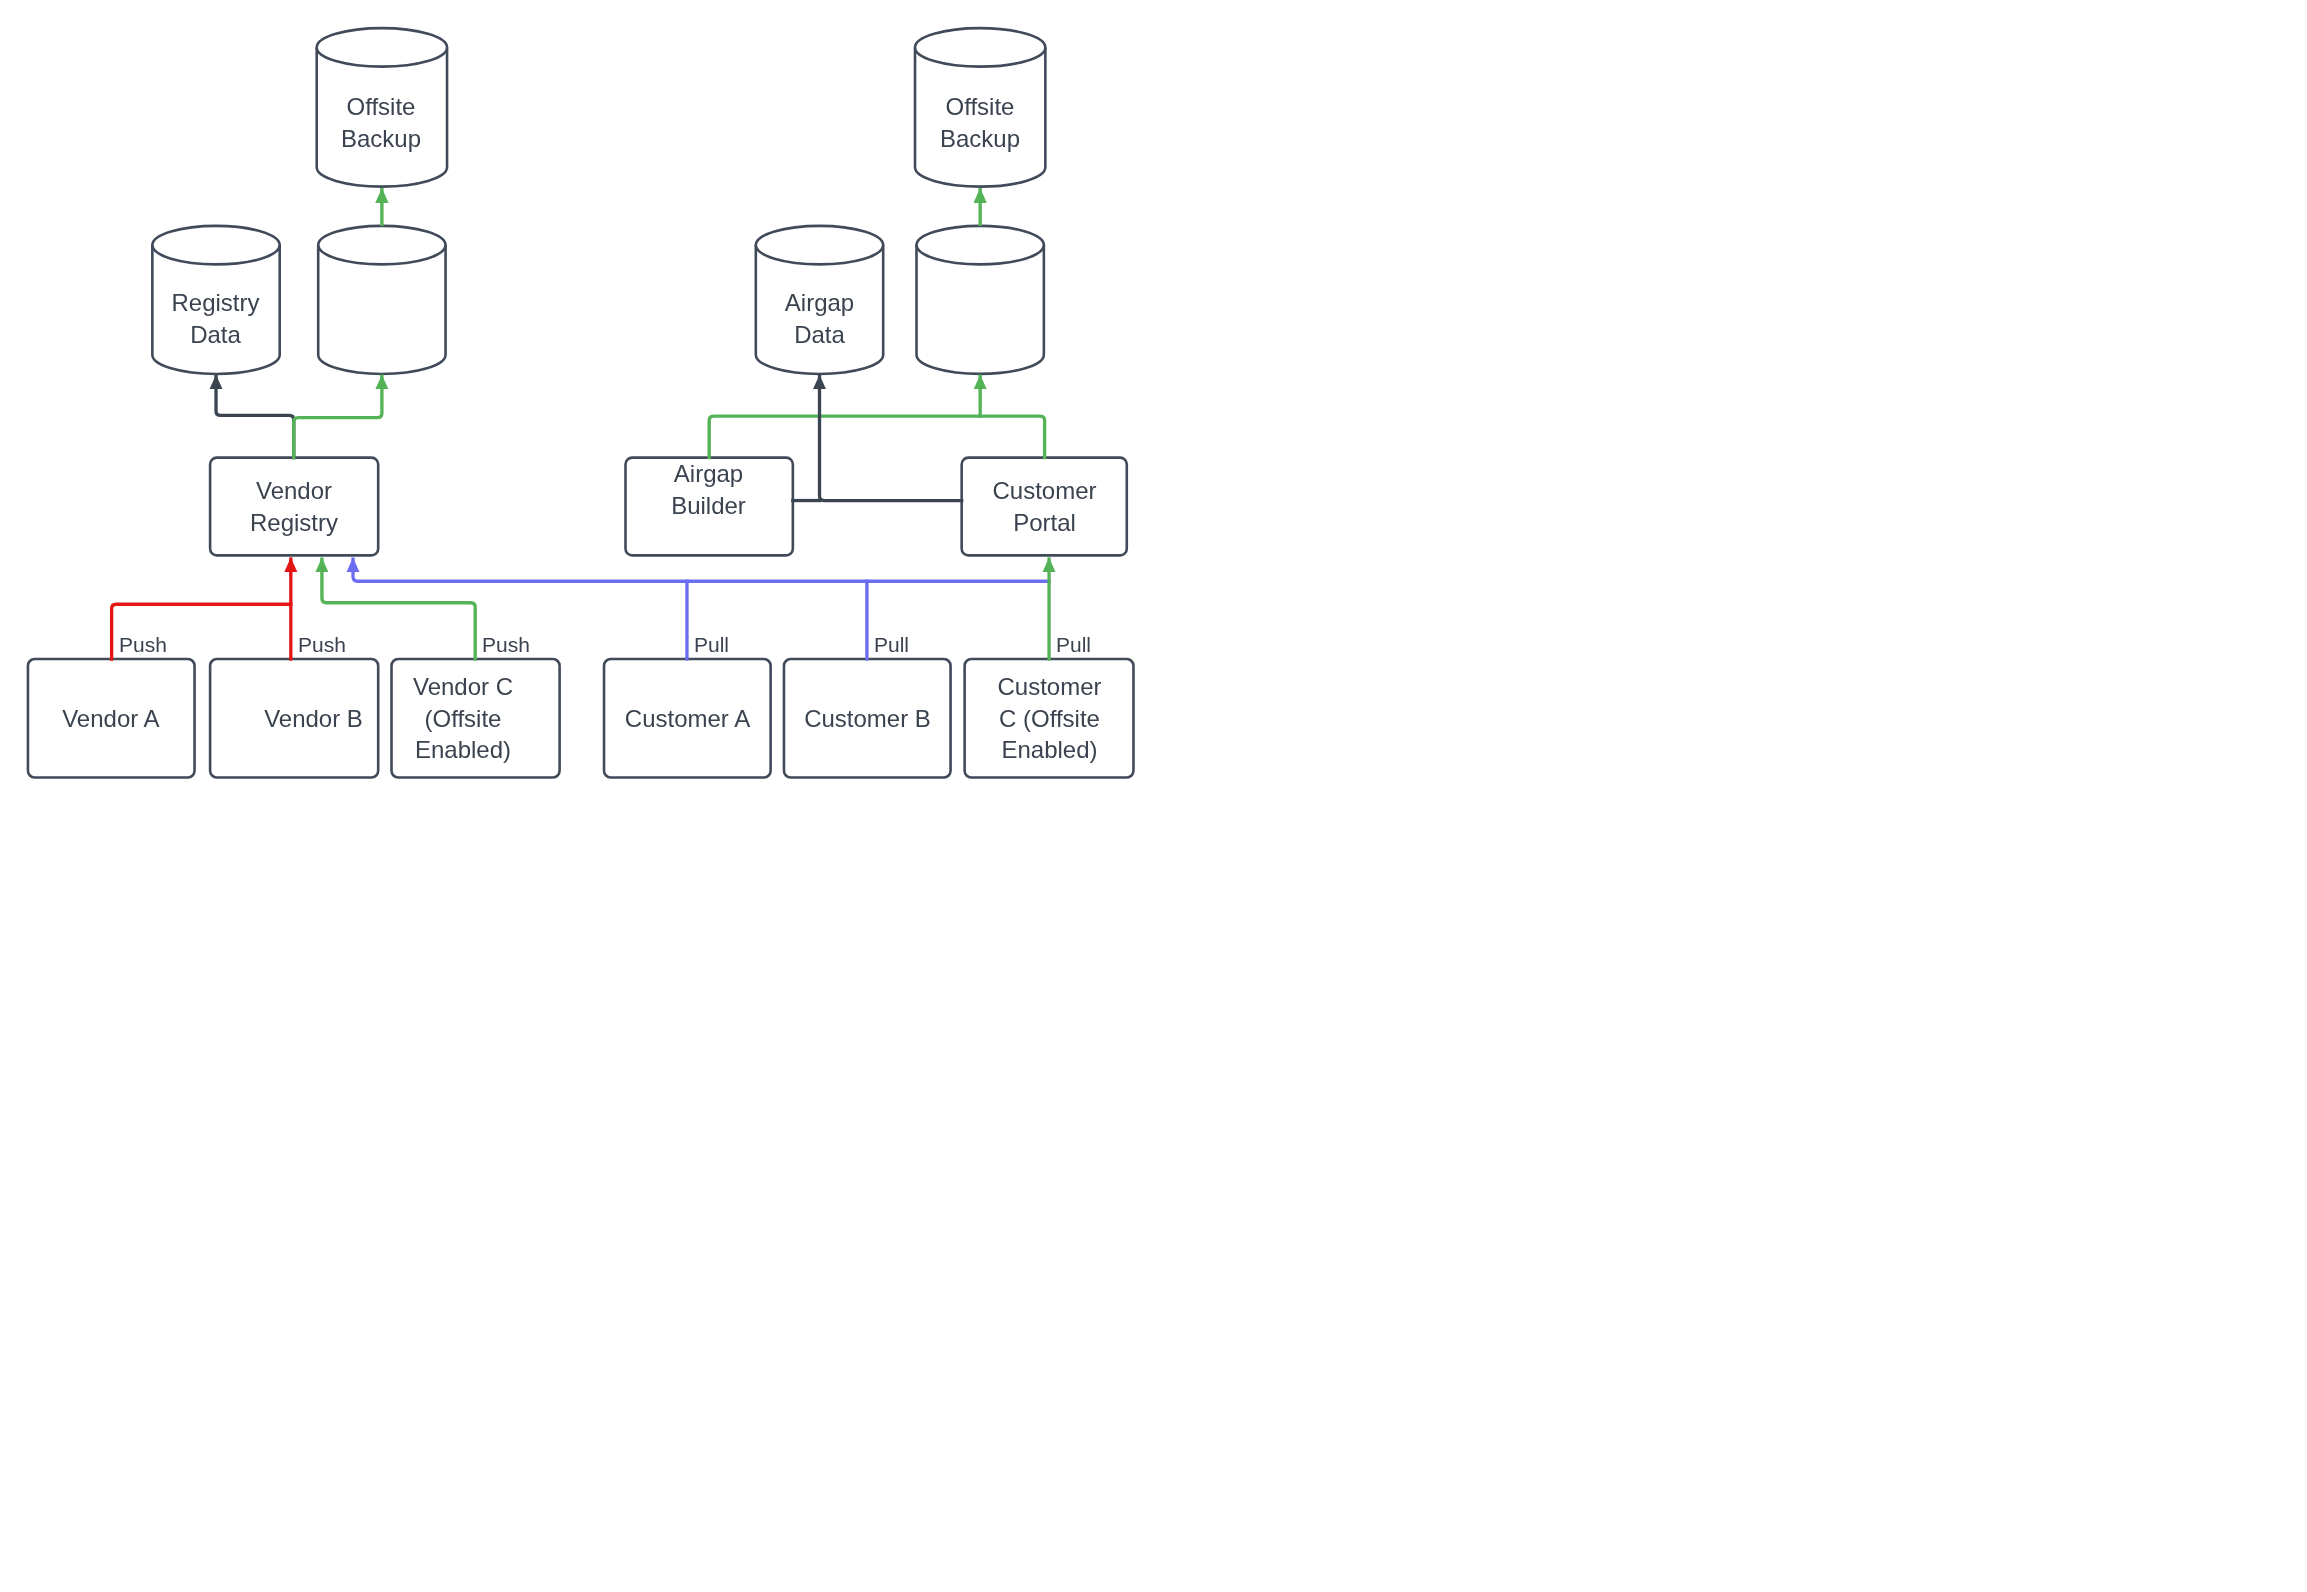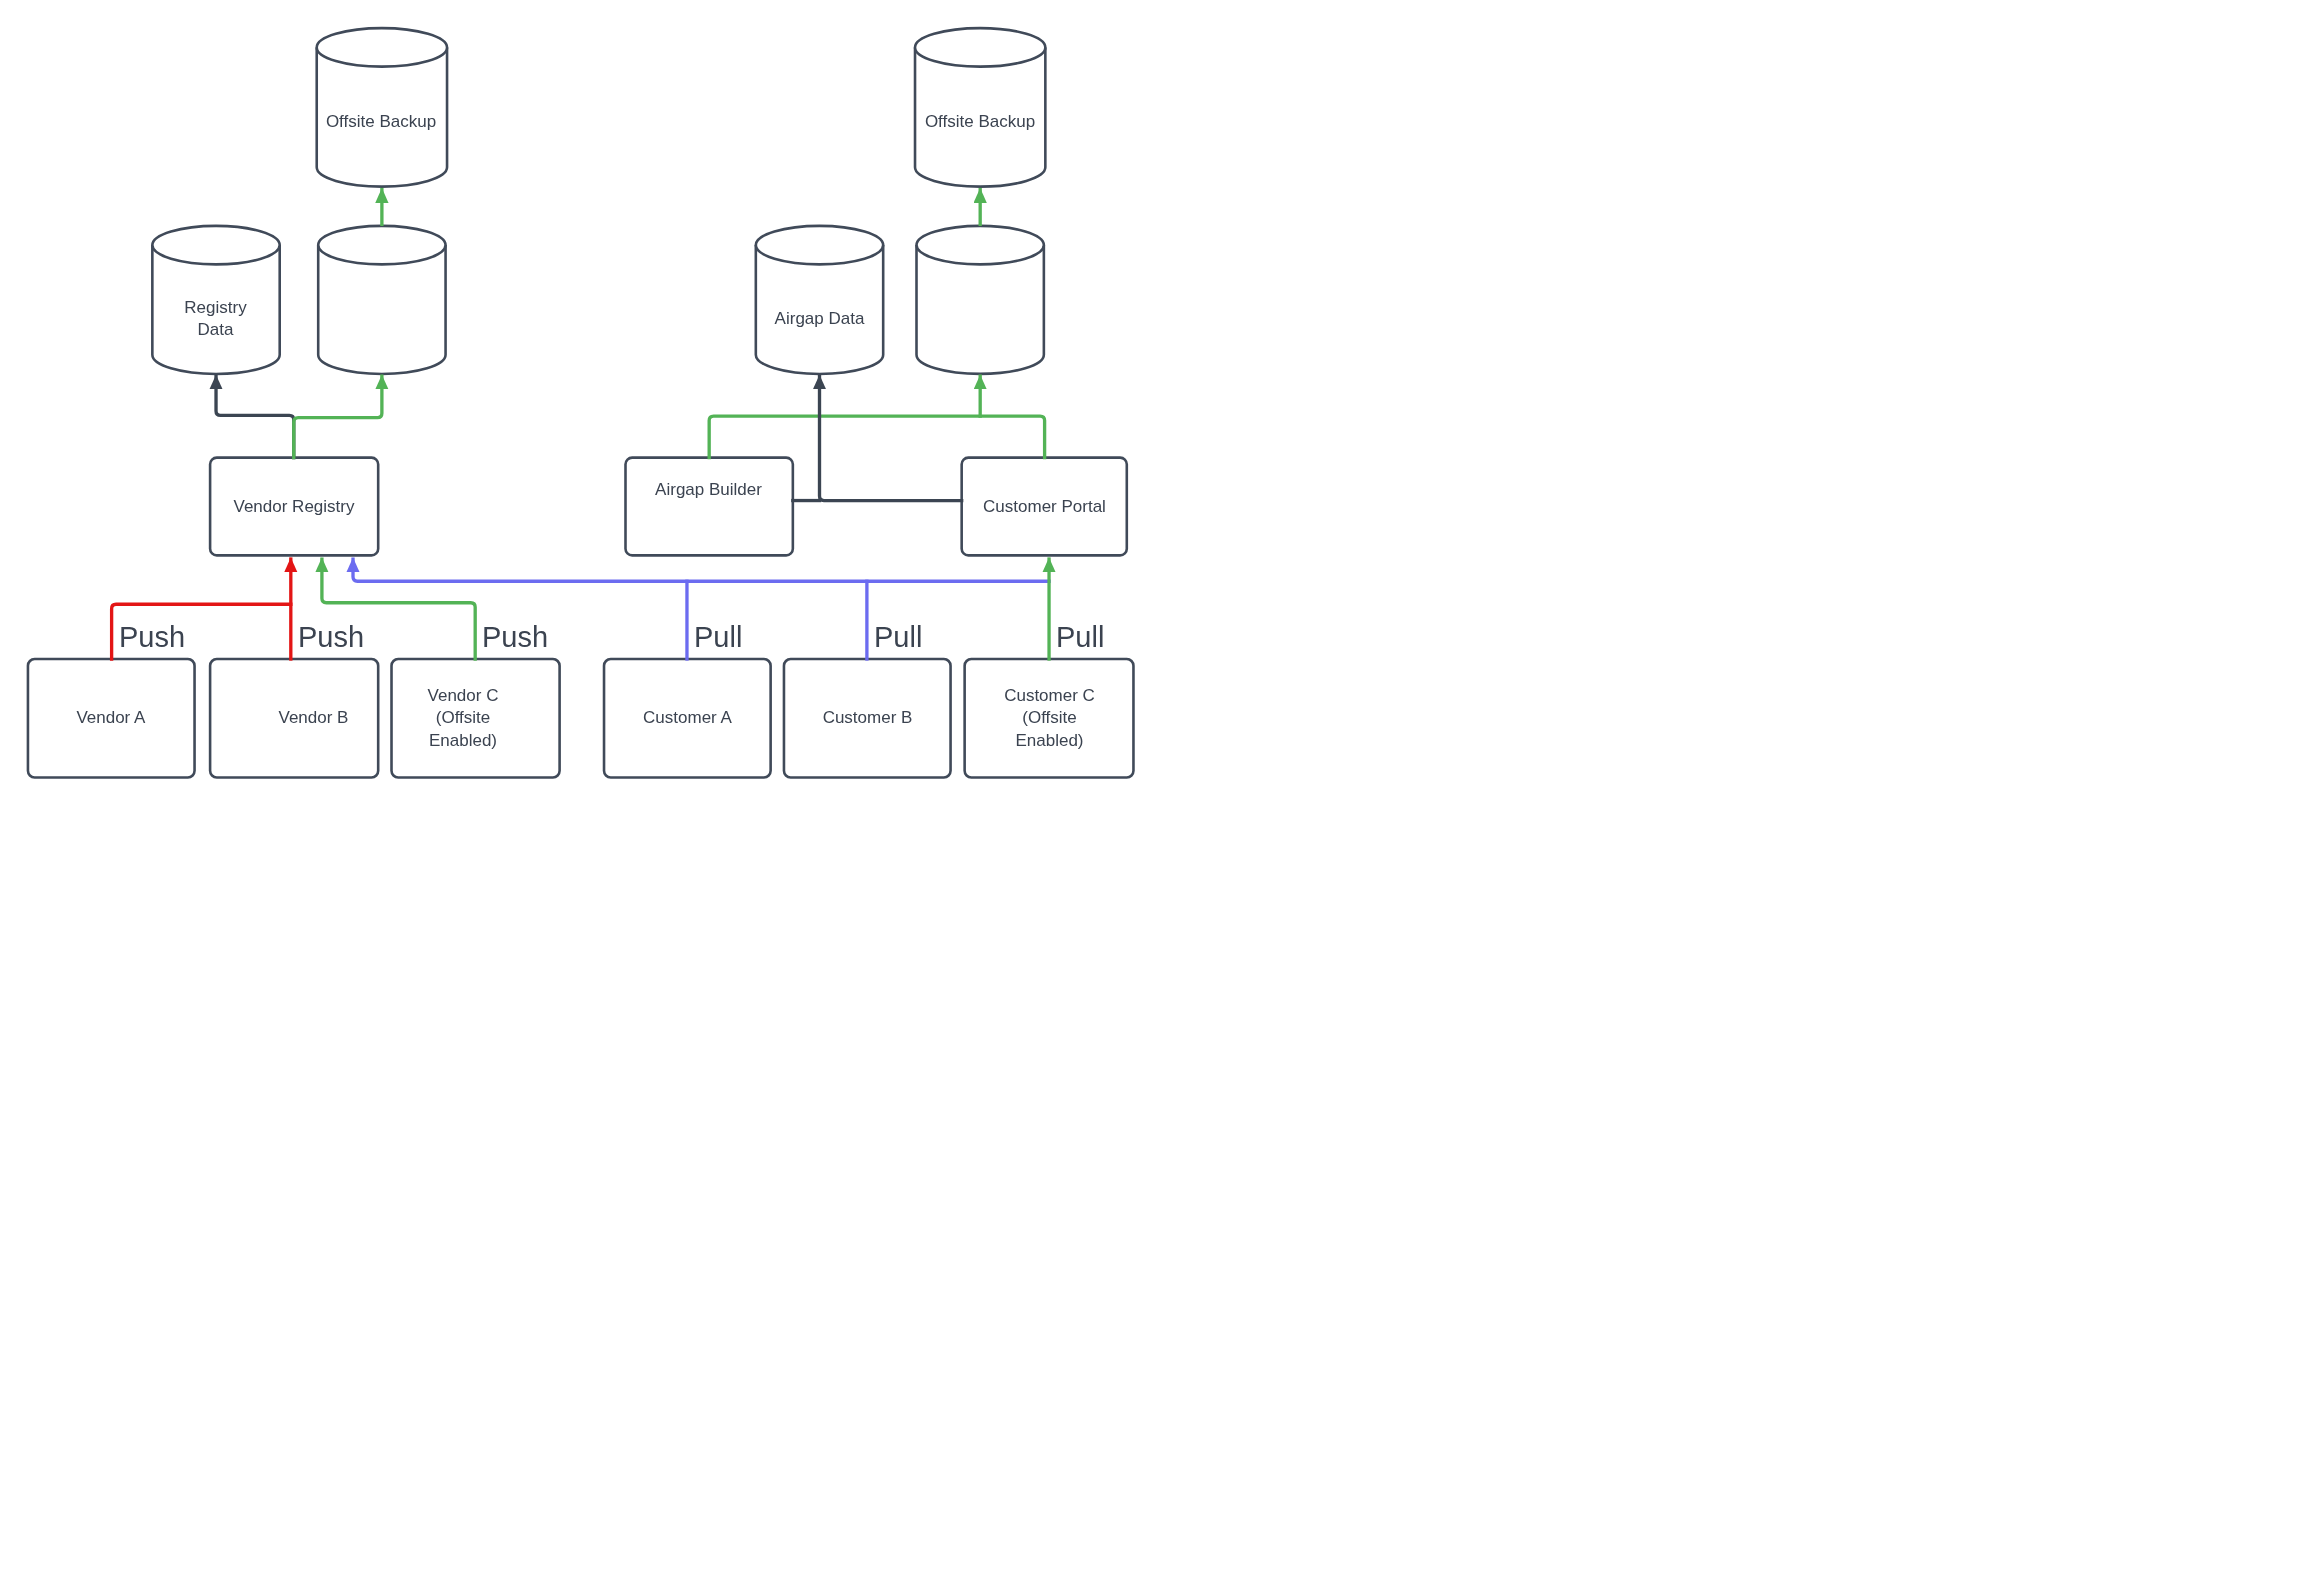--- a/index.html
+++ b/index.html
@@ -28,34 +28,35 @@
   .er{stroke:var(--edge_red);}
   .eb{stroke:var(--edge_blue);}
   .fd{fill:var(--edge_dark);}
   .fg{fill:var(--edge_green);}
   .fr{fill:var(--edge_red);}
   .fb{fill:var(--edge_blue);}
   .lbl{
     position:absolute;
     display:flex;align-items:center;justify-content:center;
     text-align:center;
-    font-size:17px;line-height:1.32;
+    font-size:24px;line-height:1.32;
     color:var(--text);
     pointer-events:none;
   }
   .lbl .inner{display:inline-block;}
   .mid .inner{max-width:126px;}
   .cyl .inner{max-width:99px;}
   .cyl4{line-height:1.3;}
   .edge-label{
     position:absolute;
-    font-size:29px;
+    font-size:21px;
     color:var(--text);
     white-space:nowrap;
     pointer-events:none;
+    margin-top:12px;
   }
 </style>
 </head>
 <body>
 
 <div class="canvas">
 
   <svg class="layer" width="1154" height="796" viewBox="0 0 1557 1075">
     <defs>
       <marker id="arr-dark" markerUnits="userSpaceOnUse" markerWidth="24" markerHeight="20" refX="18" refY="9" orient="auto">

